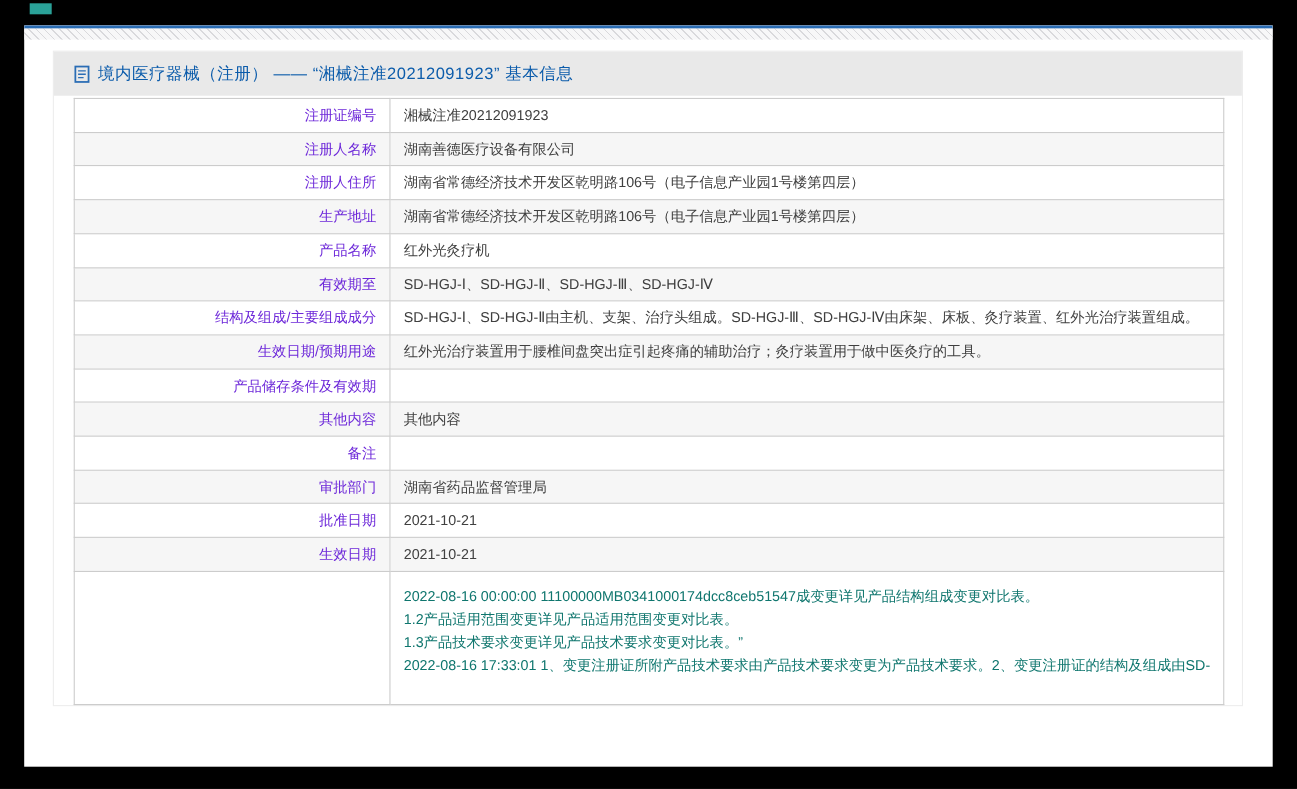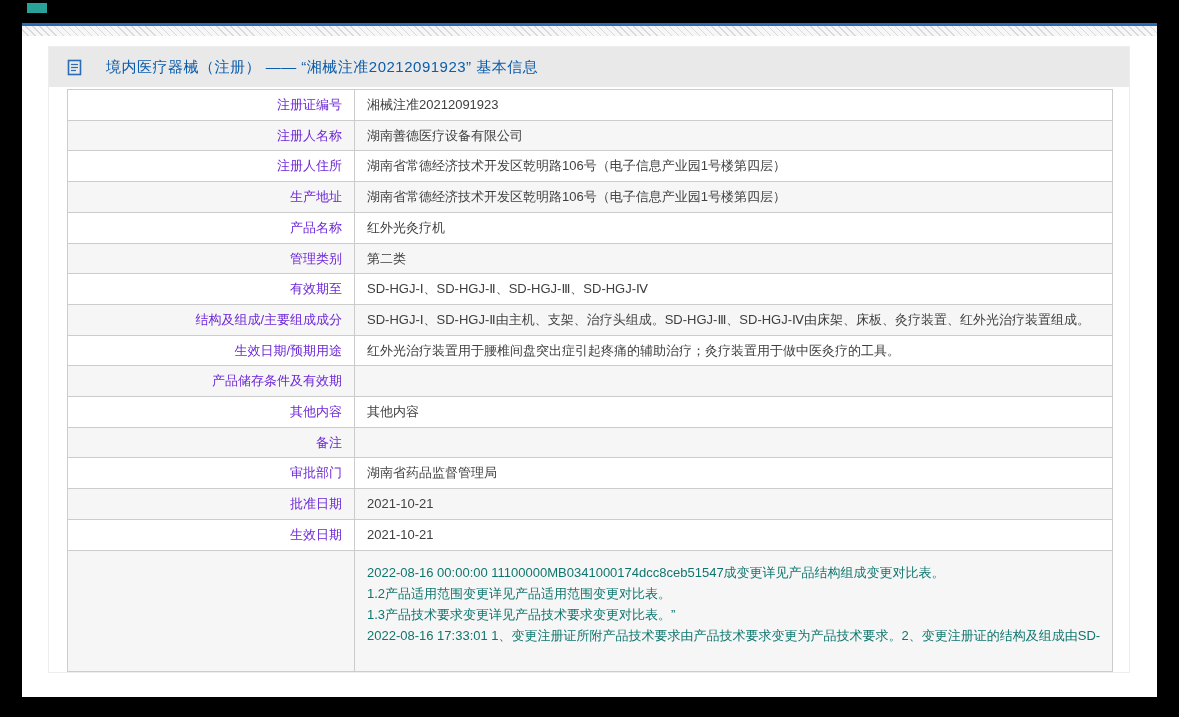--- a/index.html
+++ b/index.html
@@ -16,21 +16,21 @@
   .hatch-strip{
     height:10px;
     background:repeating-linear-gradient(45deg,#f7f7f8 0 4px,#d9d9dc 4px 5px);
   }
   .card{
     margin:10px 0 0 26px;width:1082px;background:#fff;
     border:1px solid #ededed;box-sizing:border-box;
   }
   .card-header{
     height:40px;background:#e9e9e9;display:flex;align-items:center;
-    padding-left:18px;gap:24px;
+    padding-left:18px;gap:7px;
   }
   .doc-icon{flex:0 0 auto;display:block;}
   .card-title{color:#0c5cab;font-size:15px;letter-spacing:.5px;}
   .table-area{padding:2px 16px 0 18px;}
   table.info{
     border-collapse:collapse;table-layout:fixed;width:1046px;
     font-size:13px;
   }
   table.info td{
     border:1px solid #cccccc;height:29.7px;line-height:29.7px;
@@ -86,24 +86,20 @@
             </tr>
             <tr>
               <td class="lbl">生产地址</td>
               <td class="val">湖南省常德经济技术开发区乾明路106号（电子信息产业园1号楼第四层）</td>
             </tr>
             <tr>
               <td class="lbl">产品名称</td>
               <td class="val">红外光灸疗机</td>
             </tr>
             <tr>
-              <td class="lbl">管理类别</td>
-              <td class="val">第二类</td>
-            </tr>
-            <tr>
               <td class="lbl">有效期至</td>
               <td class="val">SD-HGJ-Ⅰ、SD-HGJ-Ⅱ、SD-HGJ-Ⅲ、SD-HGJ-Ⅳ</td>
             </tr>
             <tr>
               <td class="lbl">结构及组成/主要组成成分</td>
               <td class="val">SD-HGJ-Ⅰ、SD-HGJ-Ⅱ由主机、支架、治疗头组成。SD-HGJ-Ⅲ、SD-HGJ-Ⅳ由床架、床板、灸疗装置、红外光治疗装置组成。</td>
             </tr>
             <tr>
               <td class="lbl">生效日期/预期用途</td>
               <td class="val">红外光治疗装置用于腰椎间盘突出症引起疼痛的辅助治疗；灸疗装置用于做中医灸疗的工具。</td>

